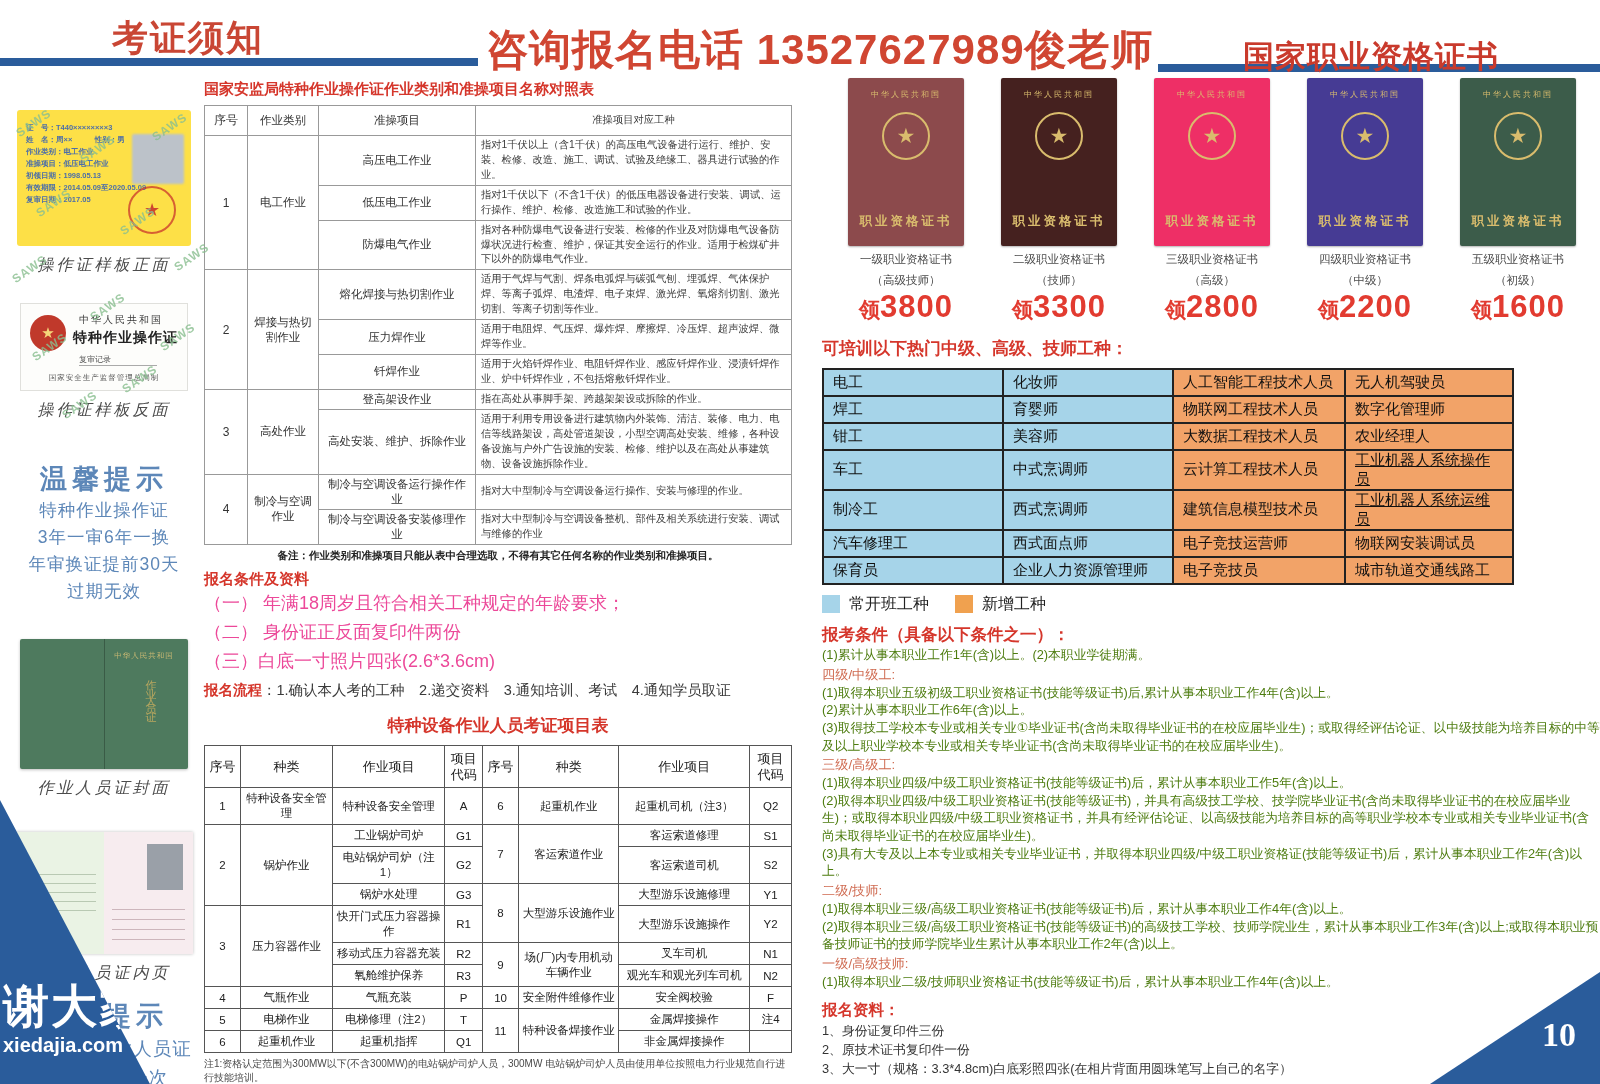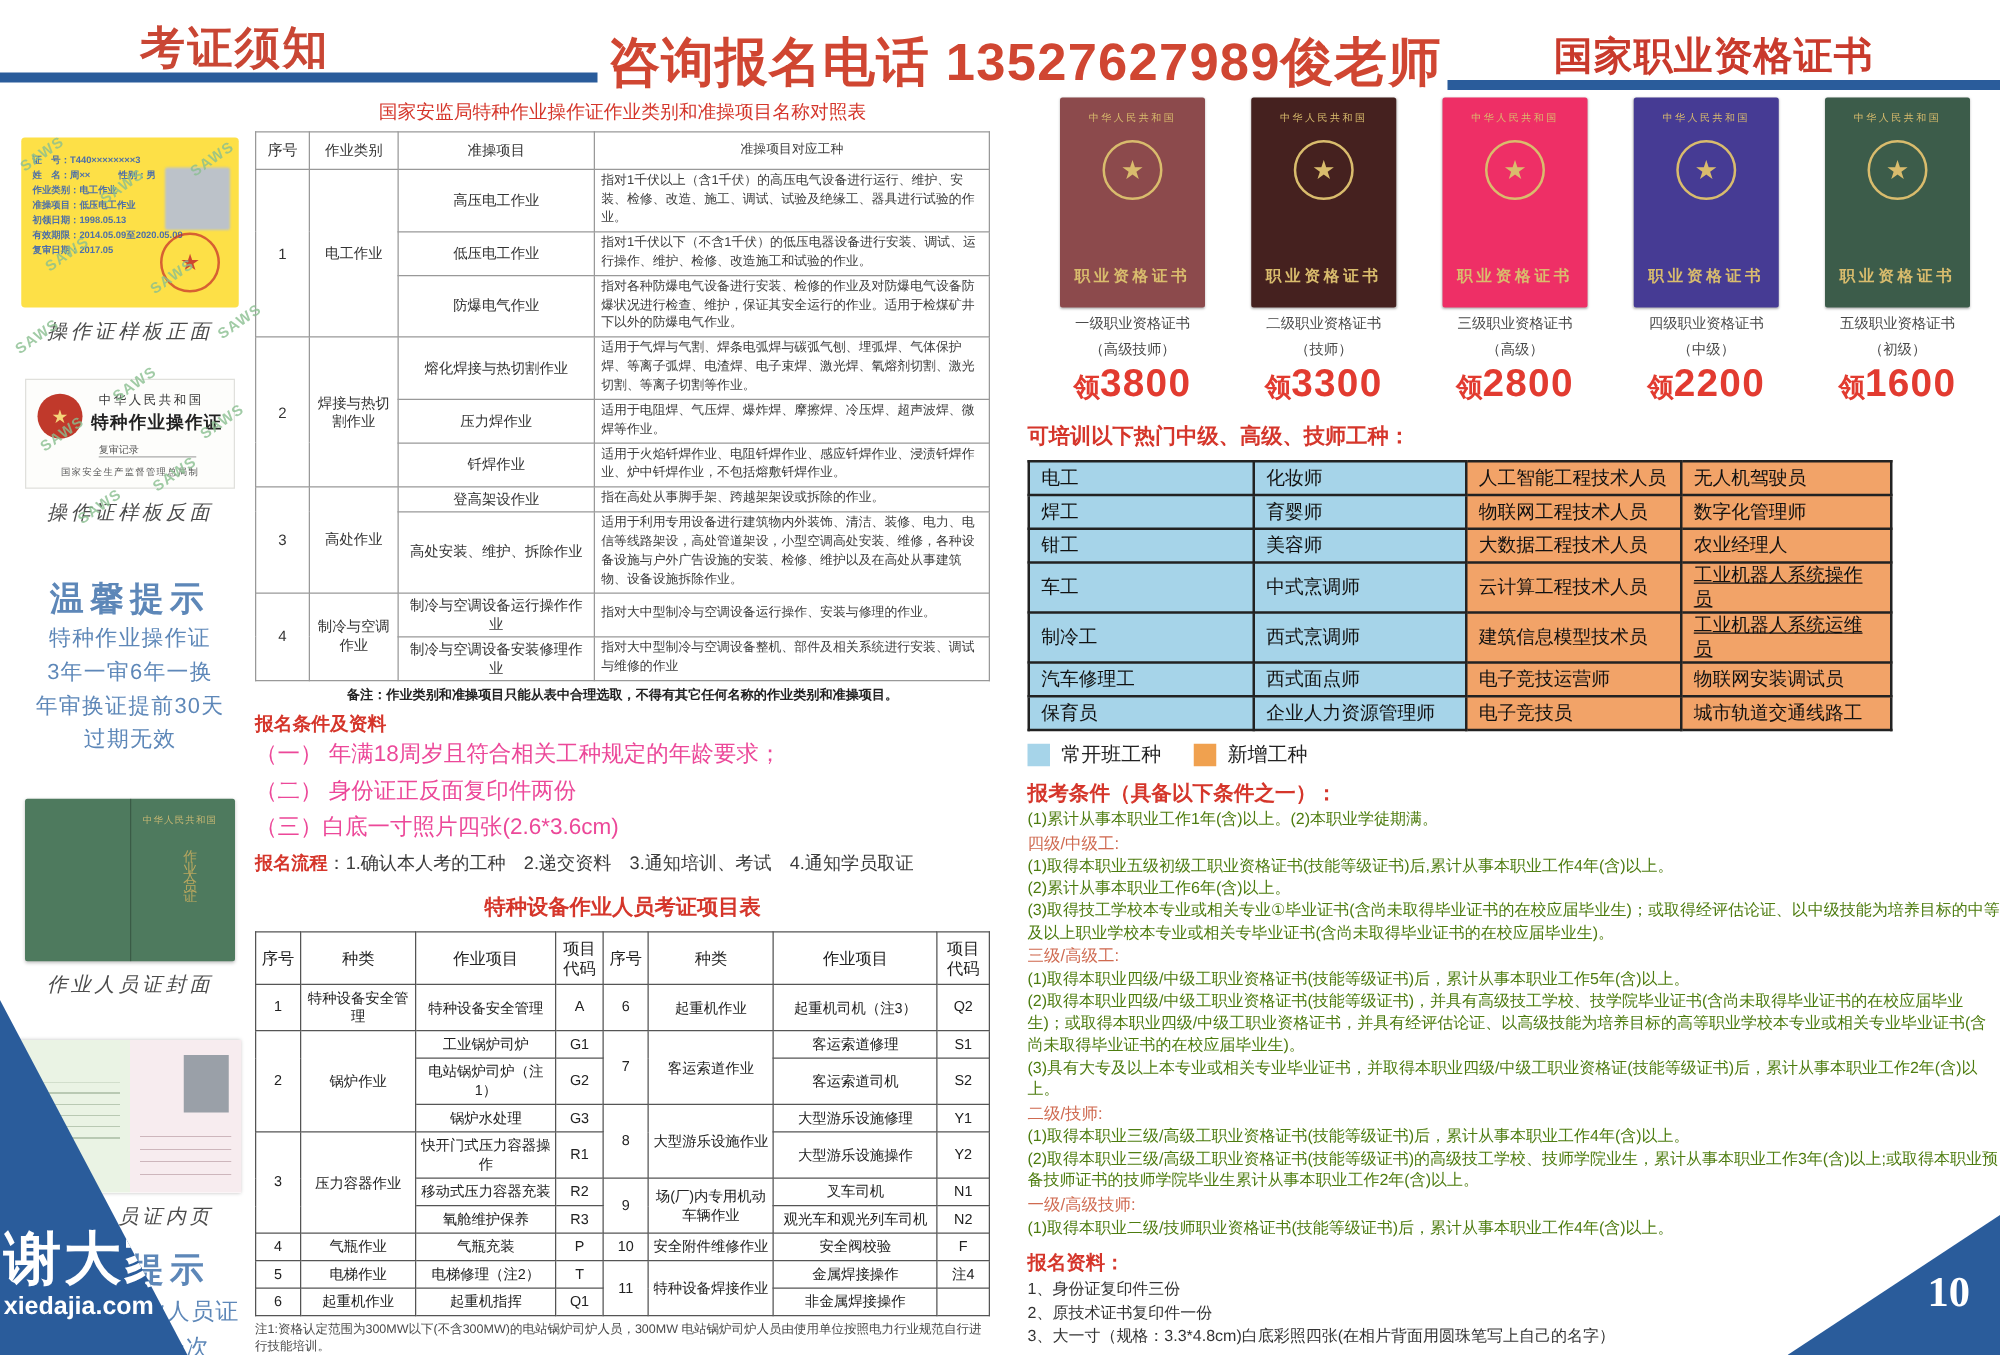--- a/index.html
+++ b/index.html
@@ -4,21 +4,21 @@
 <style>
   html,body{margin:0;padding:0;background:#fff;}
   .page{position:relative;width:1600px;height:1084px;background:#fff;overflow:hidden;
         font-family:"Liberation Sans","DejaVu Sans",sans-serif;color:#333;}
   
   .hline{position:absolute;background:#2a5c9b;height:8px;}
   #hline-left{left:0;top:58px;width:478px;}
   #hline-right{left:1158px;top:64px;width:442px;}
   .title-left{position:absolute;left:112px;top:14px;font-size:36px;font-weight:bold;color:#c94634;letter-spacing:2px;}
   .title-center{position:absolute;left:486px;top:22px;font-size:42px;color:#d04632;font-weight:600;letter-spacing:1px;white-space:nowrap;}
-  .title-right{position:absolute;left:1243px;top:24px;font-size:31px;font-weight:bold;color:#c93a2c;letter-spacing:1px;}
+  .title-right{position:absolute;left:1243px;top:36px;font-size:31px;font-weight:bold;color:#c93a2c;letter-spacing:1px;}
   
   #left-col{position:absolute;left:4px;top:104px;width:200px;}
   .saws{position:absolute;color:#8abf90;opacity:.8;font-size:12px;transform:rotate(-35deg);letter-spacing:1px;font-weight:bold;}
   .card-front{position:relative;margin:6px auto 0;width:174px;height:136px;background:#fde047;border-radius:3px;
               padding:12px 6px 4px 9px;box-sizing:border-box;}
   .cf-line{font-size:7.5px;color:#4d6fa8;line-height:1.6;white-space:nowrap;font-weight:bold;}
   .cf-photo{position:absolute;right:7px;top:24px;width:52px;height:50px;background:#bcc2c9;border-radius:2px;filter:blur(1px);}
   .cf-stamp{position:absolute;right:15px;bottom:12px;width:44px;height:44px;border:2px solid rgba(198,42,42,.7);
             border-radius:50%;color:rgba(198,42,42,.85);display:flex;align-items:center;justify-content:center;font-size:18px;}
   .lcap{text-align:center;font-family:"Liberation Serif","DejaVu Serif",serif;font-size:16px;color:#4c4c4c;
@@ -48,21 +48,21 @@
   .bi-right{flex:1;background:#f7ecef;position:relative;}
   .bi-photo{position:absolute;right:10px;top:12px;width:36px;height:46px;background:#9aa0a8;filter:blur(.6px);}
   .bi-rlines{position:absolute;left:8px;right:8px;top:68px;height:40px;
              background:repeating-linear-gradient(#0000 0 9px,#cdb6bc 9px 10px);}
   .brand-tri{position:absolute;left:0;top:800px;width:150px;height:284px;background:#2a5c9b;
              clip-path:polygon(0 0,100% 100%,0 100%);}
   .brand-name{position:absolute;left:3px;top:176px;color:#fff;font-weight:bold;font-size:46px;letter-spacing:2px;white-space:nowrap;}
   .brand-site{position:absolute;left:3px;top:234px;color:#fff;font-weight:bold;font-size:20px;}
   
   #mid-col{position:absolute;left:204px;top:80px;width:588px;}
-  .sec-title{text-align:center;color:#d5362b;font-weight:normal;font-size:15px;}
+  .sec-title{color:#d5362b;font-weight:bold;font-size:15px;}
   .sec-title2{text-align:center;color:#d5362b;font-weight:bold;font-size:17px;margin-top:14px;}
   #table1{width:100%;border-collapse:collapse;margin-top:6px;}
   #table1 th,#table1 td{border:1px solid #999;padding:2px 5px;}
   #table1 th{font-size:12px;font-weight:normal;color:#333;padding:6px 2px;}
   #table1 .c0{width:32px;text-align:center;font-size:12px;}
   #table1 .c1{width:60px;text-align:center;font-size:11.5px;}
   #table1 .c2{width:146px;text-align:center;font-size:11.5px;}
   #table1 .c3{font-size:10.3px;color:#3c3c3c;line-height:1.45;}
   .tnote{font-size:10.5px;text-align:center;margin-top:4px;color:#222;font-weight:bold;}
   .signup{margin-top:7px;}

